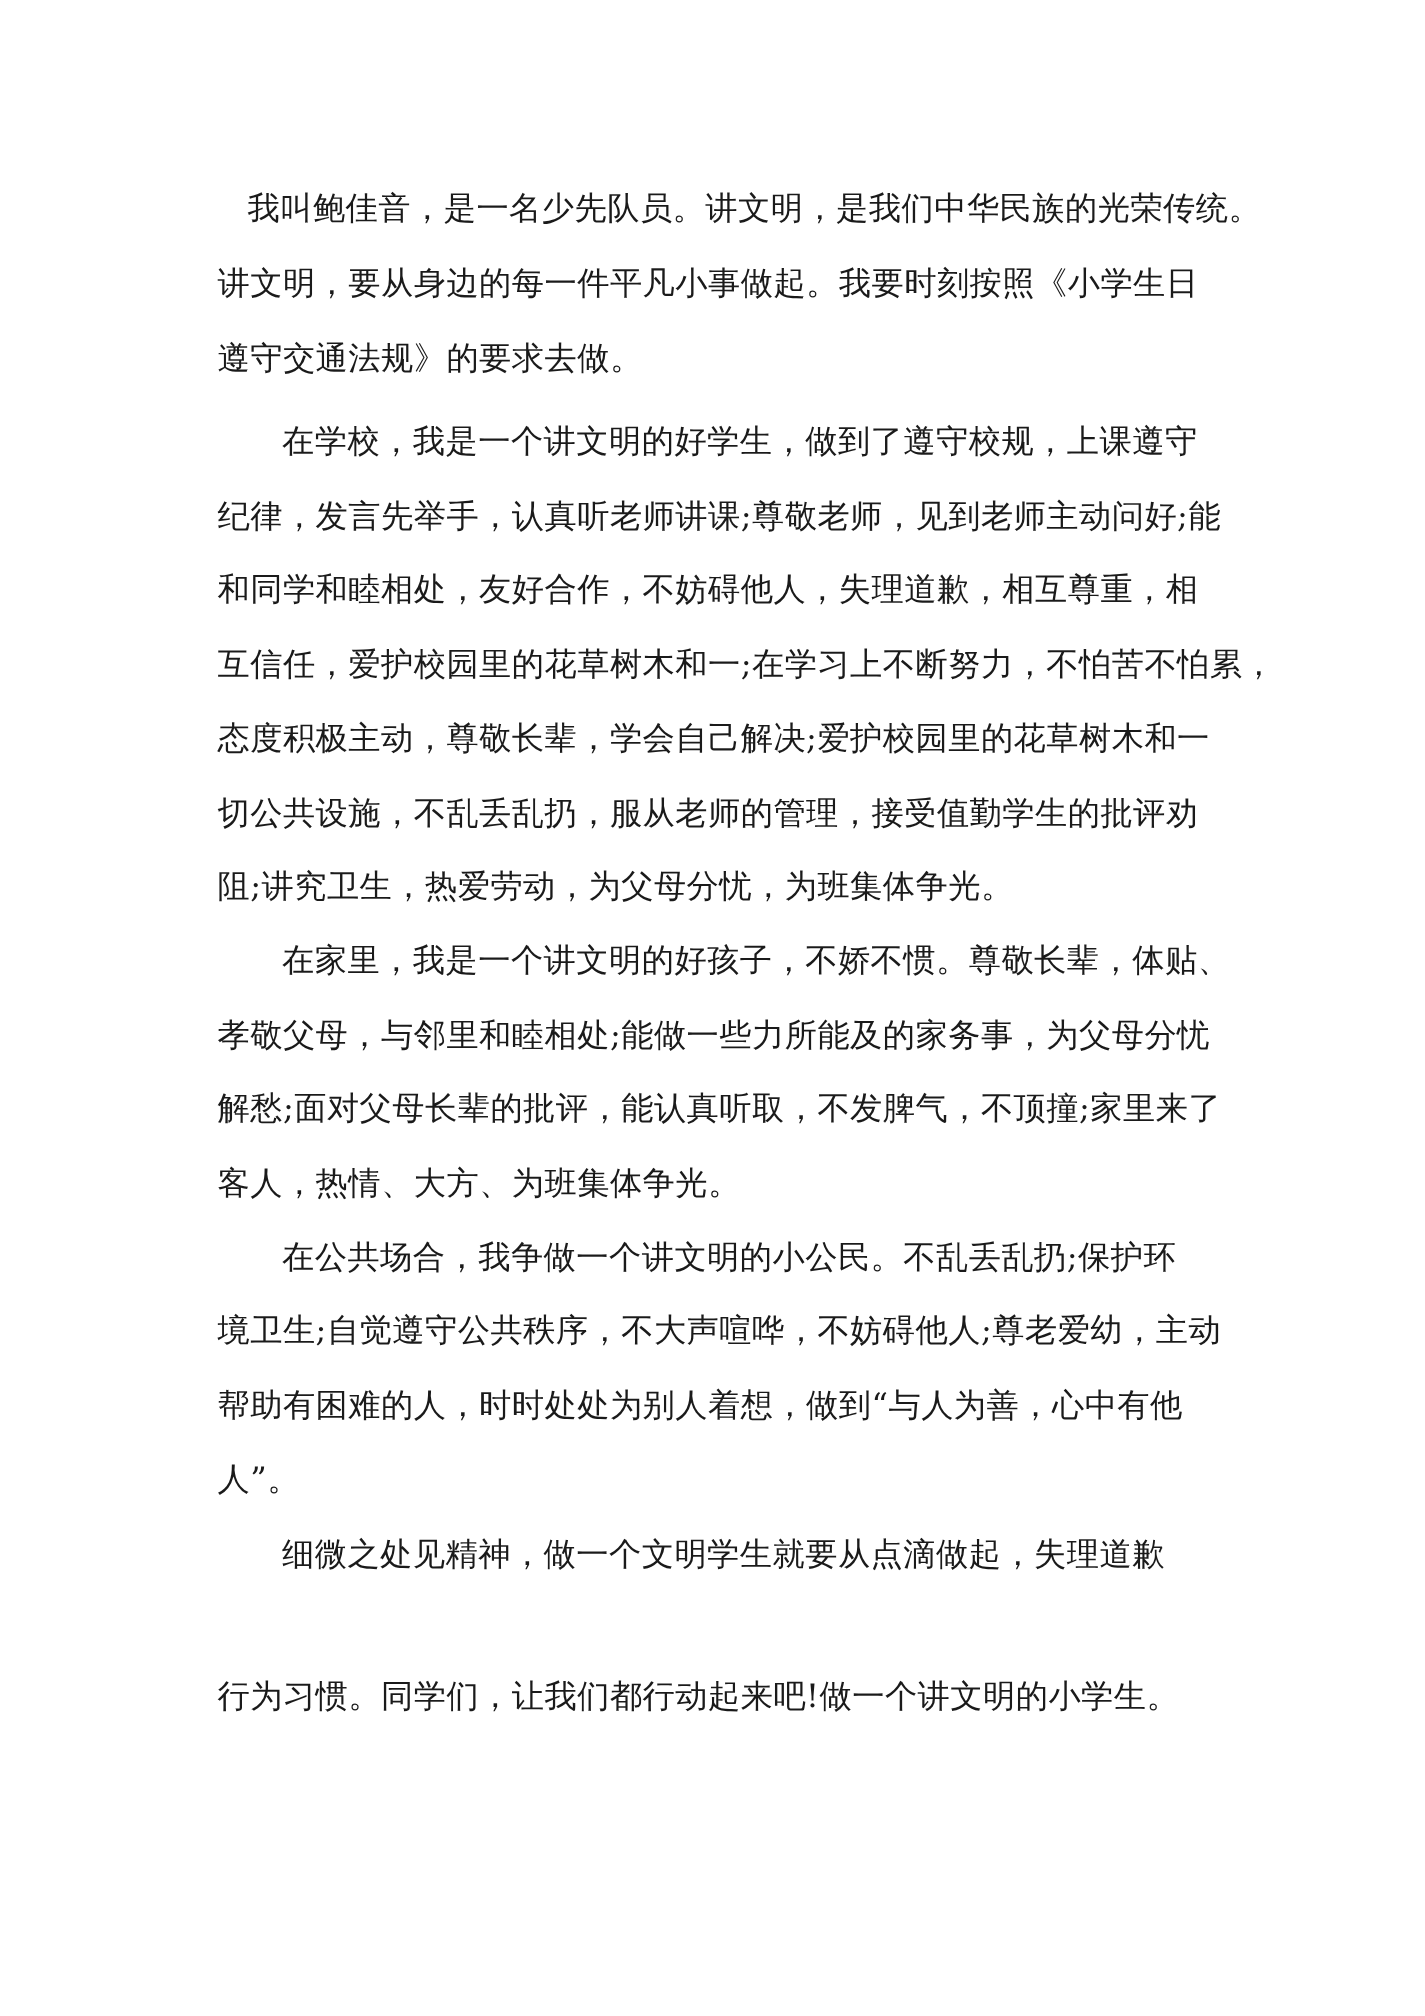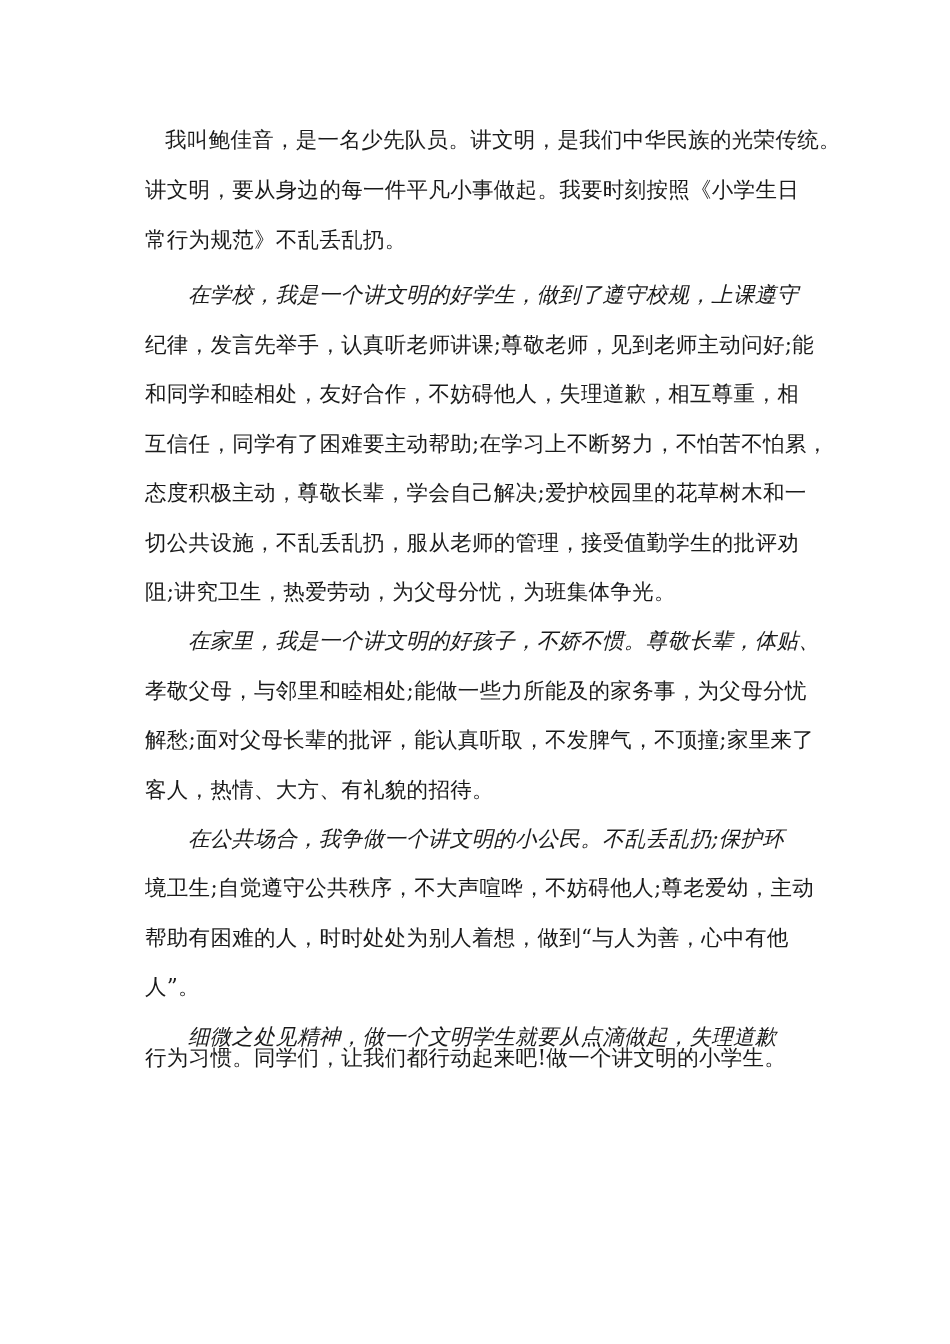--- a/index.html
+++ b/index.html
@@ -25,56 +25,56 @@
     .line {
       position: absolute;
       left: 145px;
       font-family: "DejaVu Serif", "Liberation Serif", serif;
       font-size: 21.5px;
       line-height: 28px;
       color: #1a1a1a;
       white-space: nowrap;
       letter-spacing: 0.3px;
     }
-    .indent { left: 188px; font-style: italic; }
+    .indent { left: 188px; }
     .first-indent { left: 165px; }
   </style>
 </head>
 <body>
 
 <div class="page">
 
   <div>
     <div class="line first-indent" style="top:126px">我叫鲍佳音，是一名少先队员。讲文明，是我们中华民族的光荣传统。</div>
     <div class="line" style="top:176px">讲文明，要从身边的每一件平凡小事做起。我要时刻按照《小学生日</div>
-    <div class="line" style="top:226px">常行为规范》不乱丢乱扔。</div>
+    <div class="line" style="top:226px">遵守交通法规》的要求去做。</div>
   </div>
 
   <div>
     <div class="line indent" style="top:281px">在学校，我是一个讲文明的好学生，做到了遵守校规，上课遵守</div>
     <div class="line" style="top:331px">纪律，发言先举手，认真听老师讲课;尊敬老师，见到老师主动问好;能</div>
     <div class="line" style="top:380px">和同学和睦相处，友好合作，不妨碍他人，失理道歉，相互尊重，相</div>
-    <div class="line" style="top:430px">互信任，同学有了困难要主动帮助;在学习上不断努力，不怕苦不怕累，</div>
+    <div class="line" style="top:430px">互信任，爱护校园里的花草树木和一;在学习上不断努力，不怕苦不怕累，</div>
     <div class="line" style="top:479px">态度积极主动，尊敬长辈，学会自己解决;爱护校园里的花草树木和一</div>
     <div class="line" style="top:529px">切公共设施，不乱丢乱扔，服从老师的管理，接受值勤学生的批评劝</div>
     <div class="line" style="top:578px">阻;讲究卫生，热爱劳动，为父母分忧，为班集体争光。</div>
   </div>
 
   <div>
     <div class="line indent" style="top:627px">在家里，我是一个讲文明的好孩子，不娇不惯。尊敬长辈，体贴、</div>
     <div class="line" style="top:677px">孝敬父母，与邻里和睦相处;能做一些力所能及的家务事，为父母分忧</div>
     <div class="line" style="top:726px">解愁;面对父母长辈的批评，能认真听取，不发脾气，不顶撞;家里来了</div>
-    <div class="line" style="top:776px">客人，热情、大方、有礼貌的招待。</div>
+    <div class="line" style="top:776px">客人，热情、大方、为班集体争光。</div>
   </div>
 
   <div>
     <div class="line indent" style="top:825px">在公共场合，我争做一个讲文明的小公民。不乱丢乱扔;保护环</div>
     <div class="line" style="top:874px">境卫生;自觉遵守公共秩序，不大声喧哗，不妨碍他人;尊老爱幼，主动</div>
     <div class="line" style="top:924px">帮助有困难的人，时时处处为别人着想，做到“与人为善，心中有他</div>
     <div class="line" style="top:973px">人”。</div>
   </div>
 
   <div>
     <div class="line indent" style="top:1023px">细微之处见精神，做一个文明学生就要从点滴做起，失理道歉</div>
-    <div class="line" style="top:1044px">行为习惯。同学们，让我们都行动起来吧!做一个讲文明的小学生。</div>
+    <div class="line" style="top:1118px">行为习惯。同学们，让我们都行动起来吧!做一个讲文明的小学生。</div>
   </div>
 
 </div>
 
 </body></html>

